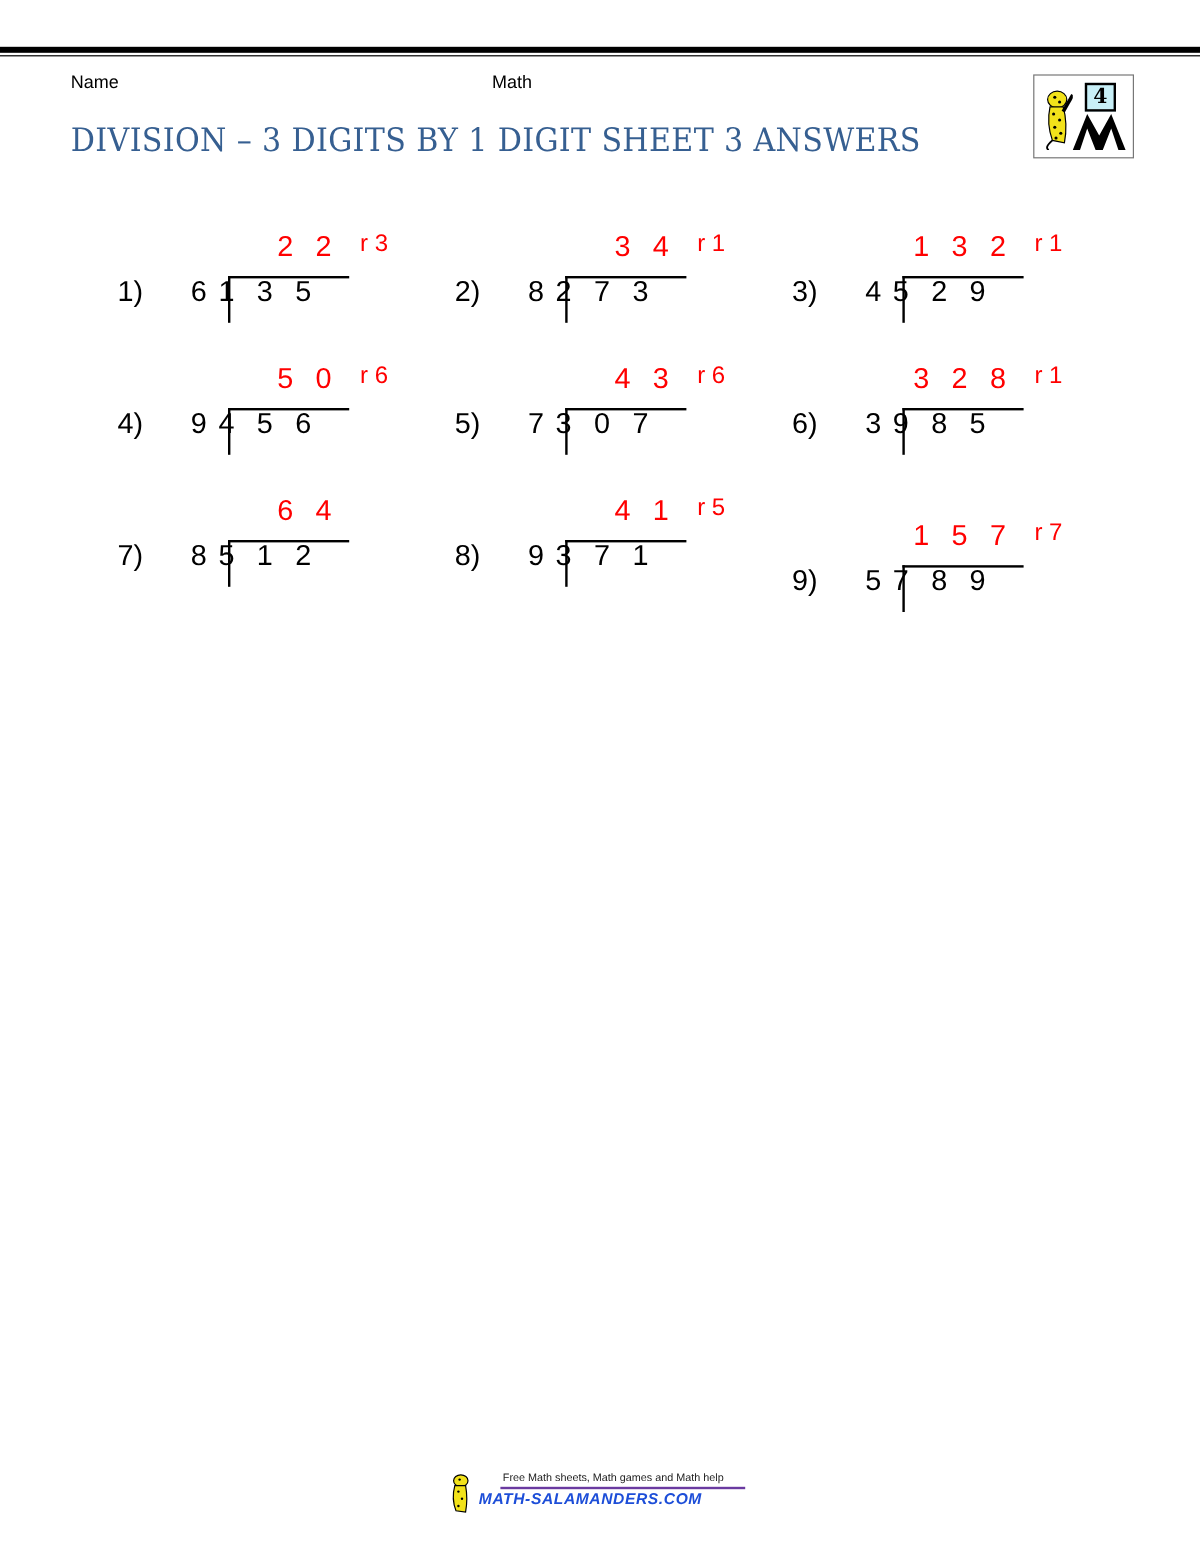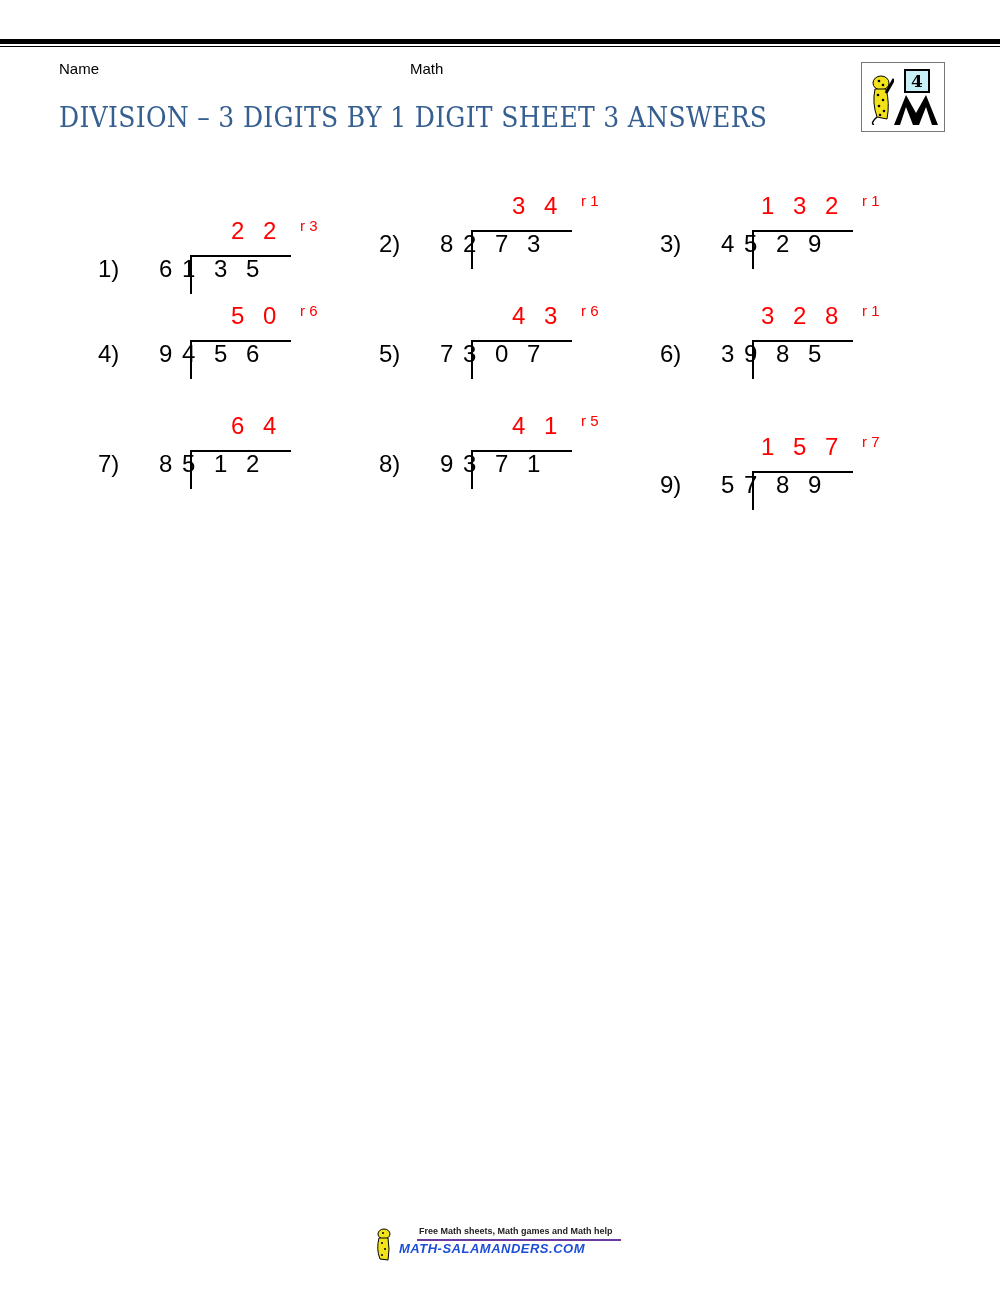--- a/index.html
+++ b/index.html
@@ -17,24 +17,24 @@
                  font-family: "DejaVu Serif", serif; font-weight: bold; font-size: 17px; line-height: 20px; text-align: center; }
   .logo .legs { position: absolute; left: 30px; top: 30px; width: 48px; height: 32px; }
   .logo .cat { position: absolute; left: 6px; top: 10px; width: 26px; height: 52px; }
   .problem { position: absolute; width: 280px; height: 100px; }
   .pnum { position: absolute; left: 0; top: 38px; font-size: 24px; }
   .divisor { position: absolute; left: 61px; top: 38px; font-size: 24px; }
   .bracket { position: absolute; left: 92px; top: 38px; width: 99px; height: 37px; border-left: 2px solid #000; border-top: 2px solid #000; }
   .dividend { position: absolute; left: 84px; top: 38px; font-size: 24px; letter-spacing: 0; }
   .dividend span, .quot span { display: inline-block; width: 32px; text-align: left; }
   .quot { position: absolute; left: 101px; top: 0; font-size: 24px; color: #ff0000; }
-  .rem { position: absolute; left: 202px; top: 0; font-size: 15px; color: #ff0000; }
+  .rem { position: absolute; left: 202px; top: 0; font-size: 20px; color: #ff0000; }
   .footer { position: absolute; left: 373px; top: 1225px; width: 252px; height: 40px; }
   .footer .f-cat { position: absolute; left: 0; top: 2px; width: 22px; height: 34px; }
-  .footer .f-tag { position: absolute; left: 46px; top: 1px; font-size: 9px; font-weight: bold; color: #222; white-space: nowrap; }
+  .footer .f-tag { position: absolute; left: 46px; top: 1px; font-size: 9px; font-weight: normal; color: #222; white-space: nowrap; }
   .footer .f-line { position: absolute; left: 44px; top: 14px; width: 204px; height: 2px; background: #6a3aa0; }
   .footer .f-name { position: absolute; left: 26px; top: 16px; font-size: 13px; font-weight: bold; font-style: italic; color: #1d4ed8; letter-spacing: 0.5px; white-space: nowrap; }
 </style>
 </head>
 <body>
 
 <div class="rule-thick"></div>
 <div class="rule-thin"></div>
 
 <div class="label name">Name</div>
@@ -54,21 +54,21 @@
     <circle cx="11" cy="33" r="1.3" fill="#000"></circle>
       <circle cx="16" cy="38" r="1.3" fill="#000"></circle>
     <circle cx="12" cy="42" r="1.3" fill="#000"></circle>
   </svg>
   <div class="board">4</div>
   <svg class="legs" viewBox="0 0 48 32">
     <path d="M2 32 L14 2 L24 20 L34 2 L46 32 L40 32 L34 14 L27 32 L21 32 L14 14 L8 32 Z" fill="#000"></path>
   </svg>
 </div>
 
-<div class="problem" style="left:98px; top:192px;margin-top:25px;">
+<div class="problem" style="left:98px; top:192px;">
   <div class="quot"><span></span><span>2</span><span>2</span></div>
   <div class="rem">r 3</div>
   <div class="pnum">1)</div>
   <div class="divisor">6</div>
   <div class="bracket"></div>
   <div class="dividend"><span>1</span><span>3</span><span>5</span></div>
 </div>
 
 <div class="problem" style="left:379px; top:192px;">
   <div class="quot"><span></span><span>3</span><span>4</span></div>

